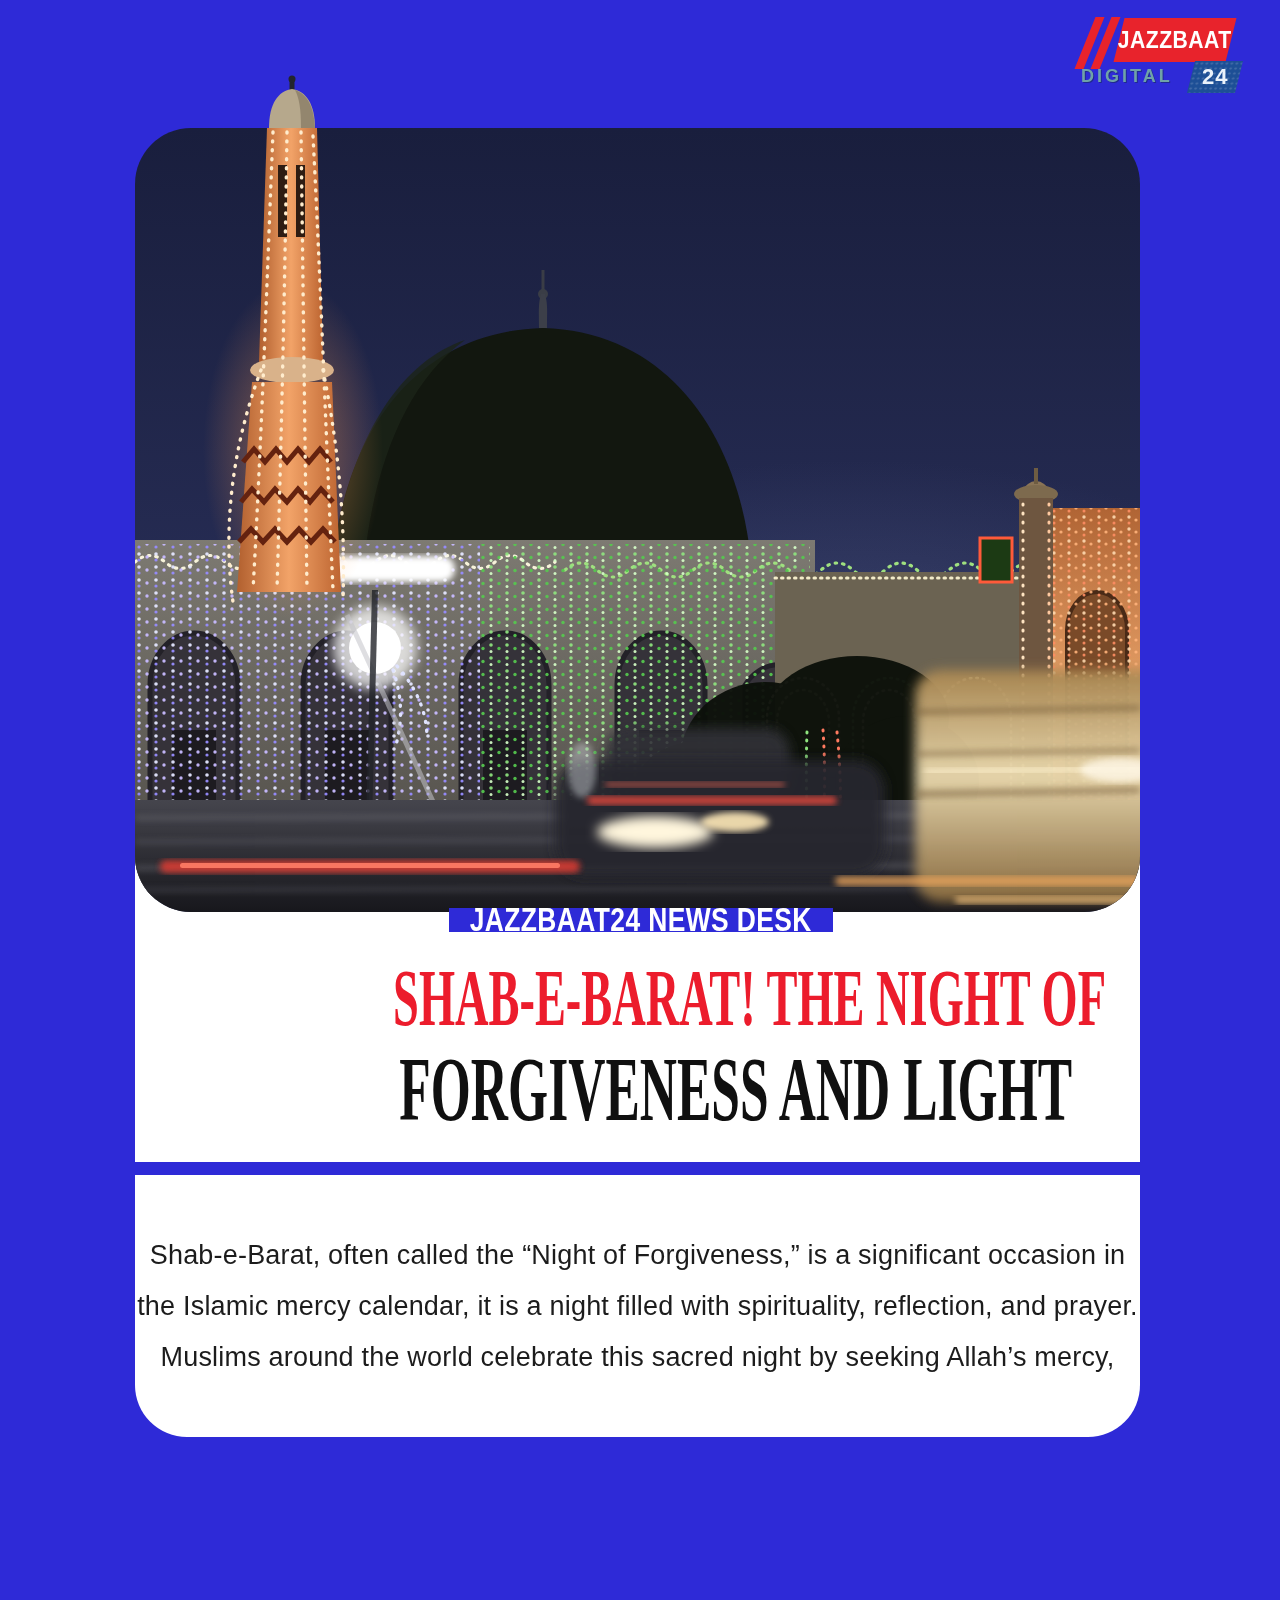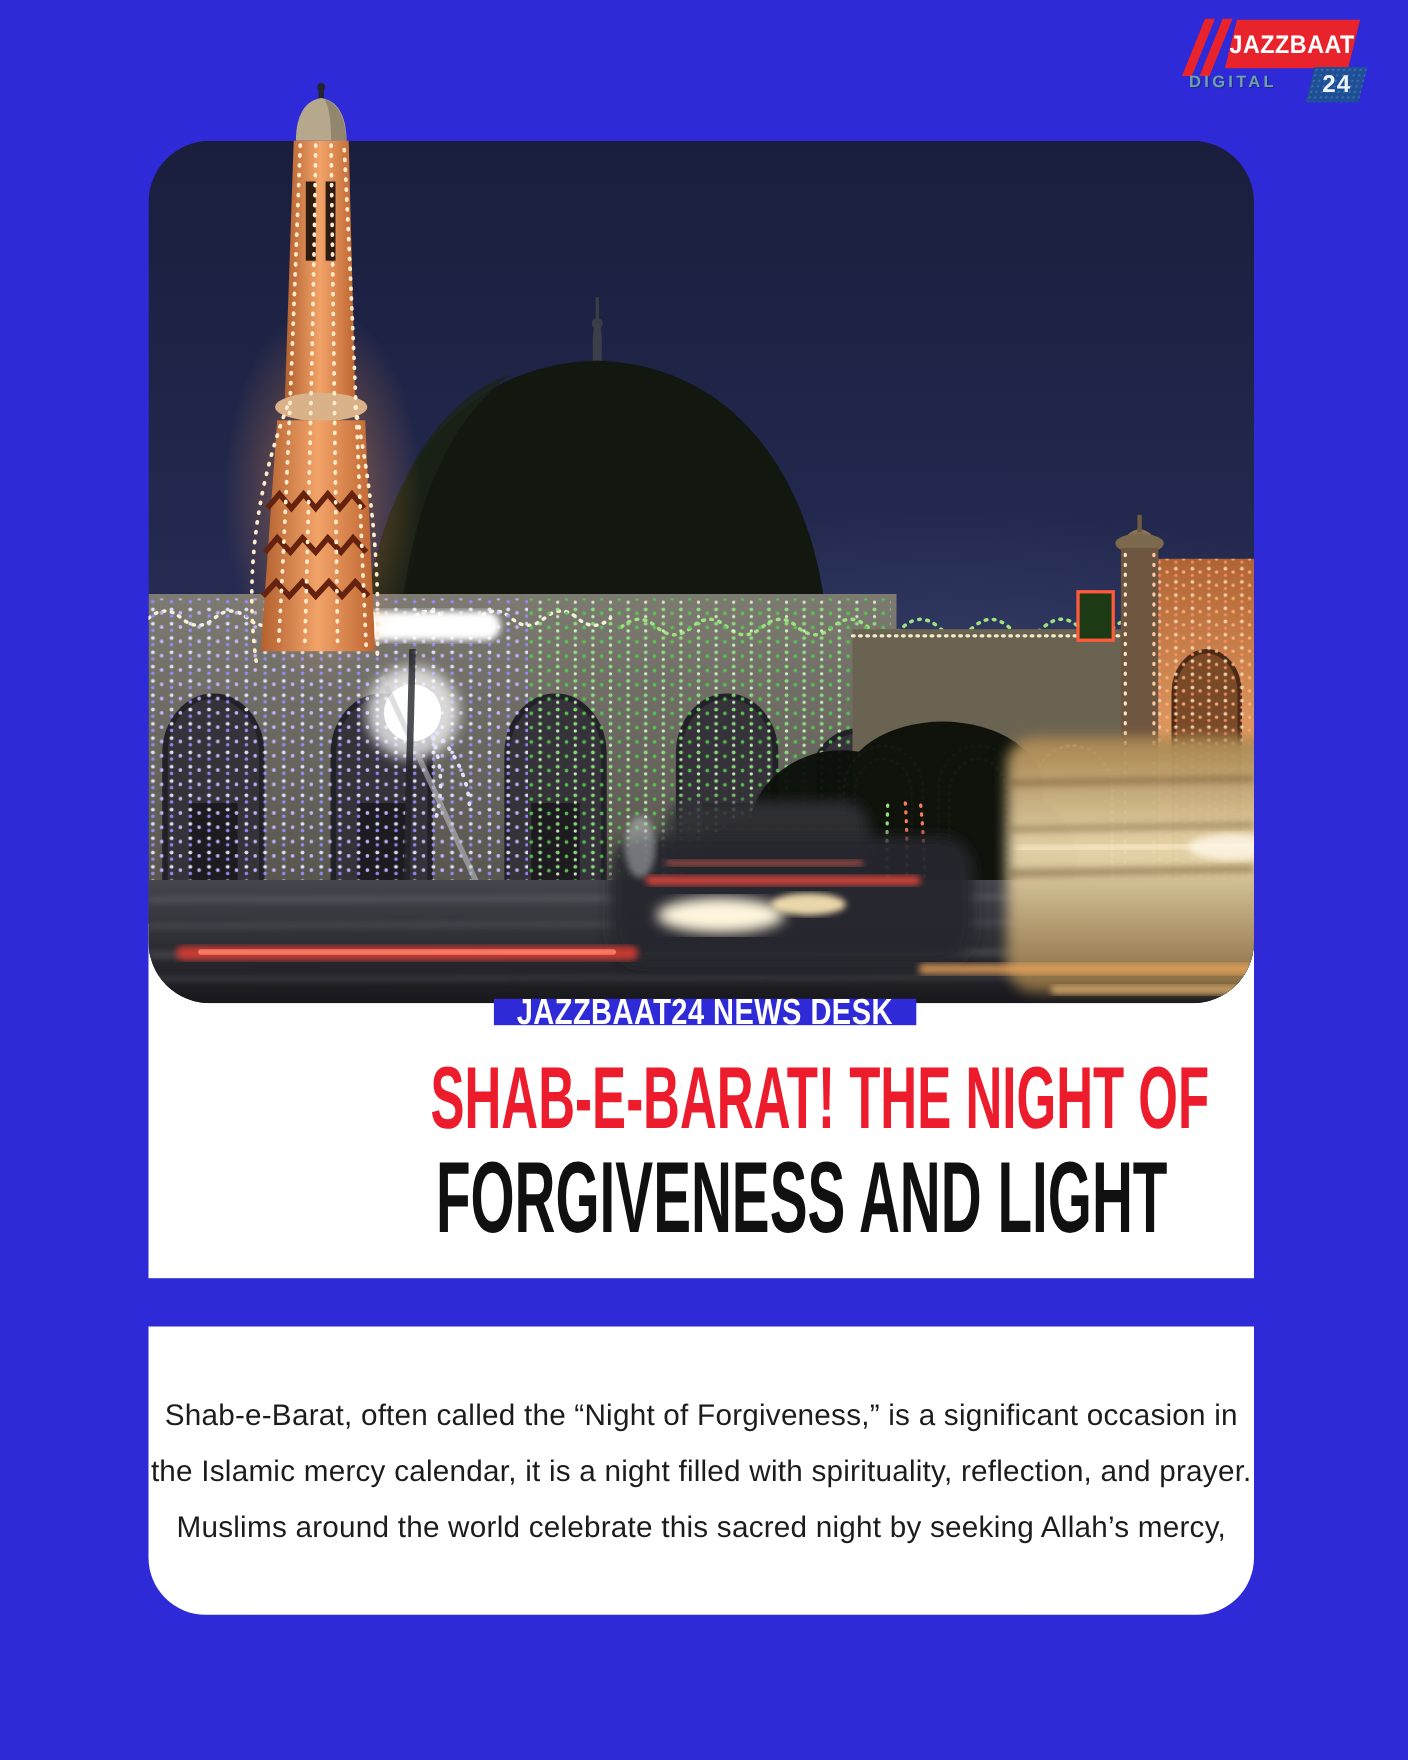--- a/index.html
+++ b/index.html
@@ -11,43 +11,43 @@
   
   .logo{position:absolute; top:14px; right:40px; width:205px; height:84px; z-index:9;}
   .logo-slash{position:absolute; width:9px; height:52px; background:#e8232c; transform:skewX(-22deg);}
   .logo-slash.s1{left:50px; top:3px;}
   .logo-slash.s2{left:66px; top:3px;}
   .logo-plate{position:absolute; left:84px; top:4px; width:112px; height:44px; background:#e8232c;
     transform:skewX(-14deg); display:flex; align-items:center; justify-content:center;}
   .logo-plate span{display:inline-block; transform:skewX(14deg) scaleX(.92); color:#fff; font-weight:bold;
     font-size:23px; letter-spacing:.5px; white-space:nowrap;}
   .logo-digital{position:absolute; left:46px; top:52px; color:#6fa2a8; font-weight:bold;
-    font-size:15px; letter-spacing:3px; text-shadow:1px 1px 0 rgba(20,40,80,.55);}
+    font-size:18px; letter-spacing:3px; text-shadow:1px 1px 0 rgba(20,40,80,.55);}
   .logo-badge{position:absolute; left:156px; top:47px; width:48px; height:32px; background:#1d4f96;
     transform:skewX(-14deg); display:flex; align-items:center; justify-content:center;
     background-image:radial-gradient(rgba(255,255,255,.16) 1px, transparent 1.4px);
     background-size:5px 5px;}
   .logo-badge span{display:inline-block; transform:skewX(14deg); color:#eaf2fb; font-weight:bold; font-size:22px; letter-spacing:1px;}
   
-  .headline-section{position:absolute; left:135px; top:840px; width:1005px; height:322px; background:#ffffff; z-index:2;}
+  .headline-section{position:absolute; left:135px; top:840px; width:1005px; height:322px; background:#ffffff; z-index:2;font-family:Liberation Serif, serif;}
   .photo-wrap{position:absolute; left:135px; top:70px; width:1005px; height:842px; z-index:3;}
   .photo-wrap svg{display:block;}
   .news-banner{position:absolute; left:449px; top:908px; width:384px; height:24px; background:#2e2ad7;
     display:flex; align-items:center; justify-content:center; z-index:5;}
   .news-banner span{display:inline-block; transform:scaleX(.8); color:#fff; font-weight:bold;
     font-size:33px; white-space:nowrap; letter-spacing:.5px;}
   .h-line{position:absolute; left:0; width:100%; text-align:center; line-height:1; z-index:4;}
   .h-line span{display:inline-block; white-space:nowrap; font-weight:bold;}
   .h-red{top:118px;}
   .h-red span{font-size:80px; color:#ec1c2c; transform:scaleX(.58); transform-origin:50% 50%;}
   .h-black{top:203px;}
   .h-black span{font-size:92px; color:#101010; transform:scaleX(.56); transform-origin:50% 50%;}
   .paragraph-card{position:absolute; left:135px; top:1175px; width:1005px; height:262px; background:#ffffff;
     border-radius:0 0 52px 52px; z-index:2;
-    display:flex; flex-direction:column; align-items:center; justify-content:center;margin-top:31px;}
+    display:flex; flex-direction:column; align-items:center; justify-content:center;}
   .paragraph-card .pline{font-size:27px; line-height:51px; color:#1c1c1c; text-align:center;
     letter-spacing:.2px; white-space:nowrap;}
 </style>
 </head>
 <body>
 
 <div class="canvas">
 
   <div class="logo">
     <div class="logo-slash s1"></div>

